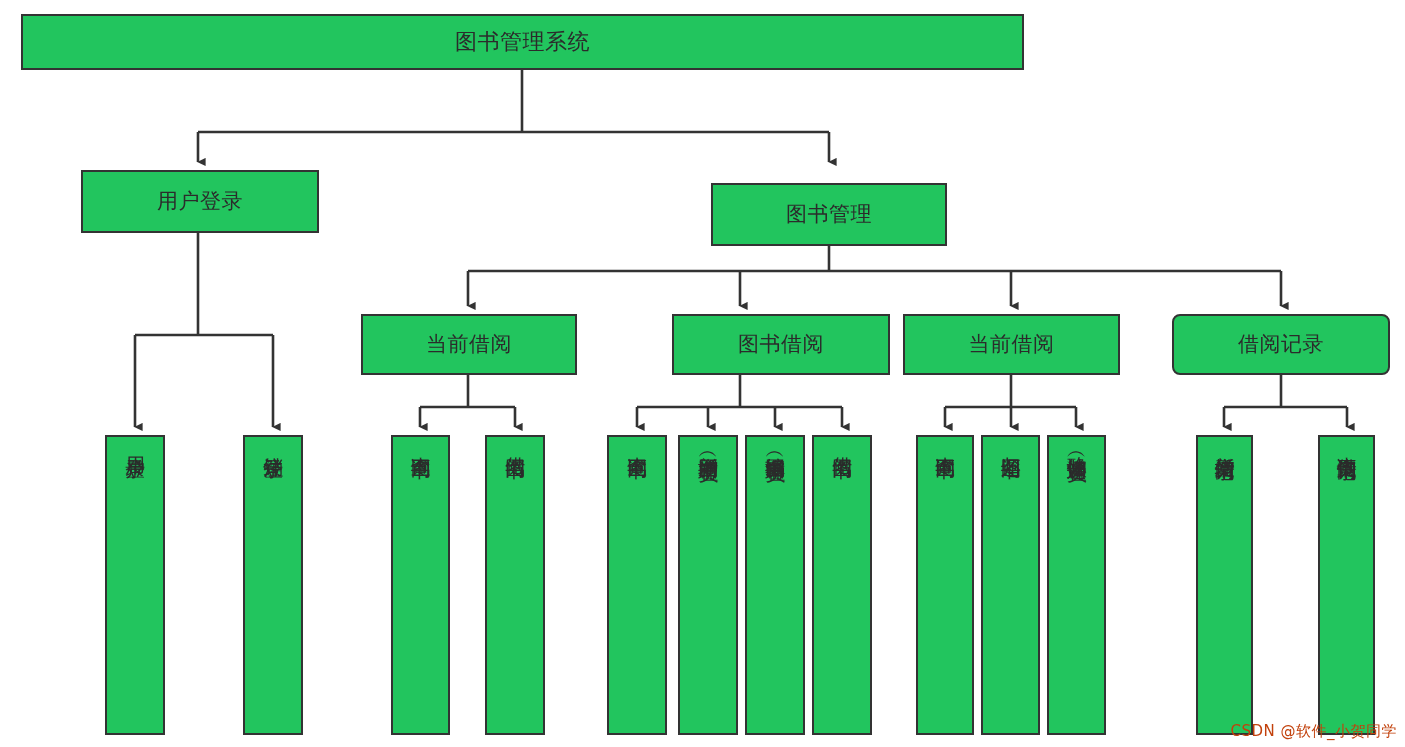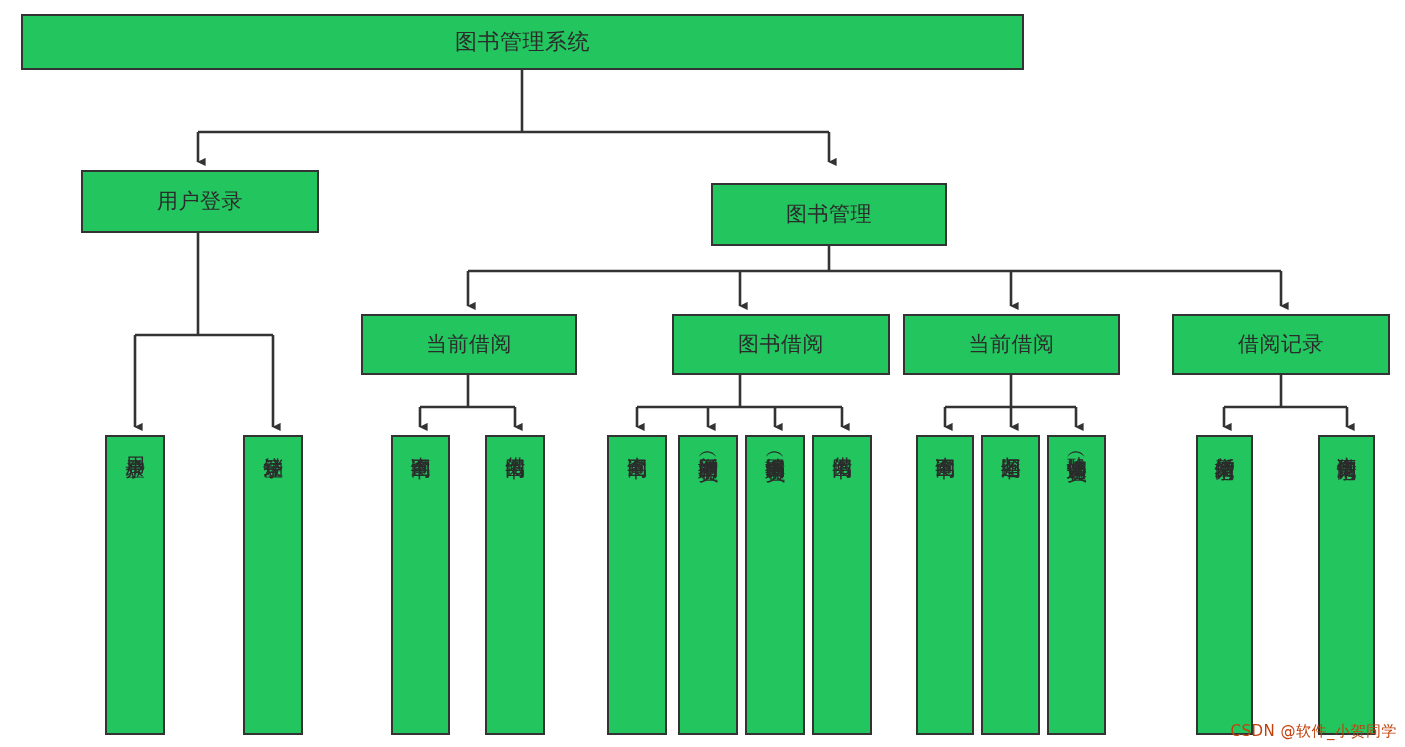--- a/index.html
+++ b/index.html
@@ -156,21 +156,21 @@
 
   <div class="node horizontal" style="left: 361px; top: 314px; width: 216px; height: 61px;">
     <span class="node-label">当前借阅</span>
   </div>
   <div class="node horizontal" style="left: 632px; top: 314px; width: 218px; height: 61px; margin-left: 40px;">
     <span class="node-label">图书借阅</span>
   </div>
   <div class="node horizontal" style="left: 903px; top: 314px; width: 217px; height: 61px;">
     <span class="node-label">当前借阅</span>
   </div>
-  <div class="node horizontal" style="left: 1172px; top: 314px; width: 218px; height: 61px;">
+  <div class="node horizontal" style="left: 1172px; top: 314px; width: 218px; height: 61px; border-radius: 8px;">
     <span class="node-label">借阅记录</span>
   </div>
 
   <div class="node vertical" style="left: 105px; top: 435px; width: 60px; height: 300px;">
     <span class="node-label">用户登录</span>
   </div>
   <div class="node vertical" style="left: 243px; top: 435px; width: 60px; height: 300px;">
     <span class="node-label">注销登录</span>
   </div>
   <div class="node vertical" style="left: 391px; top: 435px; width: 59px; height: 300px;">

